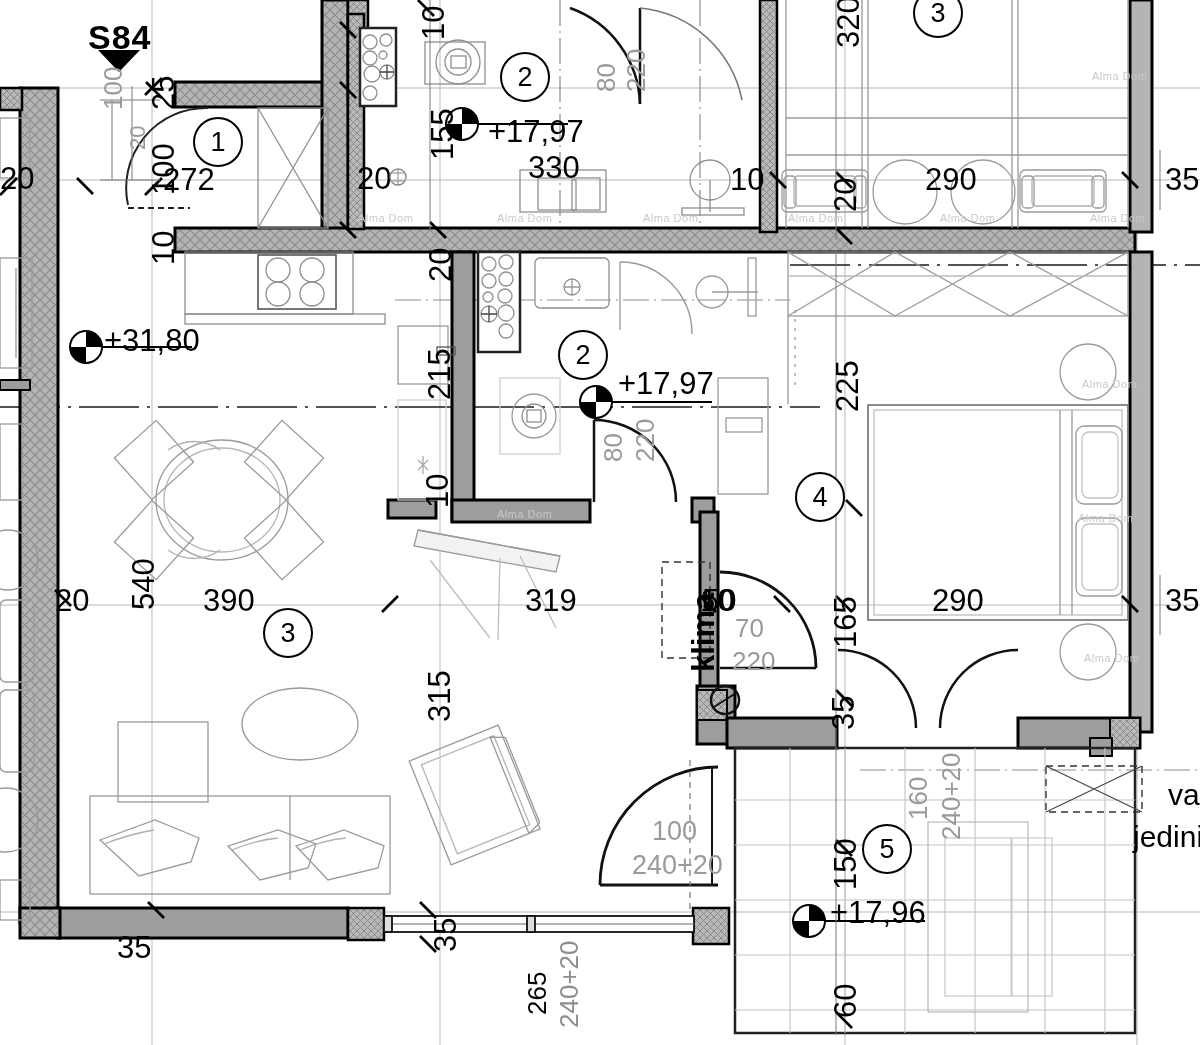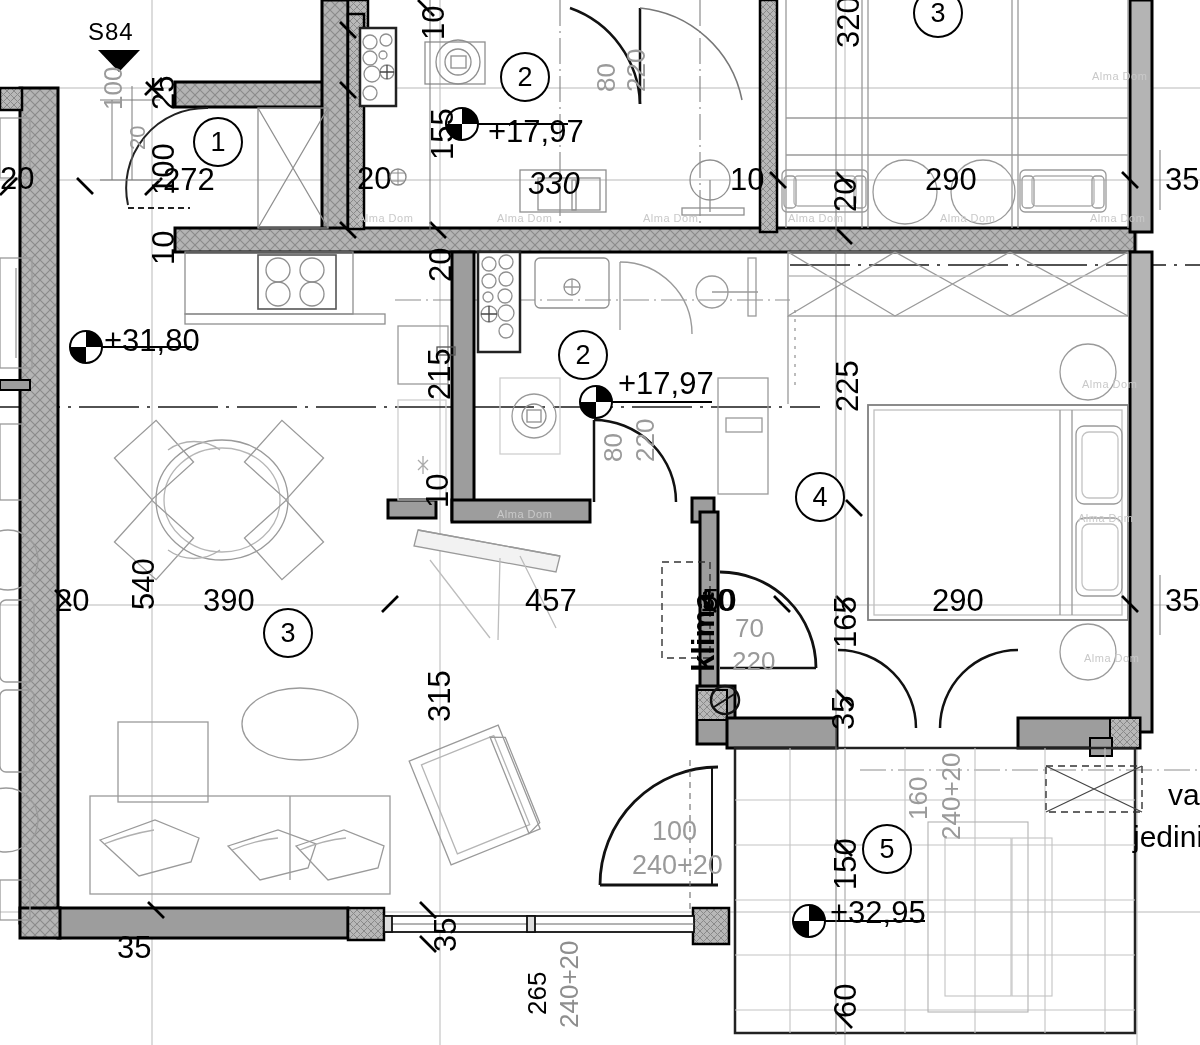--- a/index.html
+++ b/index.html
@@ -8,21 +8,21 @@
   #plan svg{position:absolute;left:0;top:0;}
   .lbl{position:absolute;font-family:"Liberation Sans",sans-serif;color:#000;white-space:nowrap;line-height:1;}
   .big{font-size:31px;font-weight:400;}
   .med{font-size:26px;}
   .grey{color:#9a9a9a;}
   .greyd{color:#8e8e8e;}
   .rot{transform-origin:0 0;}
   .wm{position:absolute;font-size:11px;color:#c9c9c9;letter-spacing:.5px;}
   .circnum{position:absolute;width:46px;height:46px;border:2.5px solid #000;border-radius:50%;
            display:flex;align-items:center;justify-content:center;font-size:27px;background:#fff;}
-  .title{position:absolute;font-size:24px;font-weight:normal;letter-spacing:1px;}
+  .title{position:absolute;font-size:34px;font-weight:bold;letter-spacing:1px;}
 </style>
 </head>
 <body>
 
 <div id="plan">
 
 <svg width="1200" height="1045" viewBox="0 0 1200 1045">
   <defs>
     <pattern id="hatch" width="10" height="10" patternUnits="userSpaceOnUse">
       <rect width="10" height="10" fill="#b4b4b4"></rect>
@@ -422,55 +422,55 @@
 <div class="circnum" style="left:500px;top:52px;">2</div>
 <div class="circnum" style="left:558px;top:330px;">2</div>
 <div class="circnum" style="left:913px;top:-12px;">3</div>
 <div class="circnum" style="left:263px;top:608px;">3</div>
 <div class="circnum" style="left:795px;top:472px;">4</div>
 <div class="circnum" style="left:862px;top:824px;">5</div>
 
 <div class="lbl big" style="left:488px;top:116px;">+17,97</div>
 <div class="lbl big" style="left:104px;top:325px;">+31,80</div>
 <div class="lbl big" style="left:618px;top:368px;">+17,97</div>
-<div class="lbl big" style="left:830px;top:897px;">+32,95</div>
+<div class="lbl big" style="left:830px;top:897px;">+17,96</div>
 
 <div class="lbl med rot grey" style="left:100px;top:110px;transform:rotate(-90deg);">100</div>
 <div class="lbl med rot grey" style="left:127px;top:150px;transform:rotate(-90deg);font-size:22px;">20</div>
 <div class="lbl big rot" style="left:148px;top:195px;transform:rotate(-90deg);">100</div>
 <div class="lbl big rot" style="left:148px;top:110px;transform:rotate(-90deg);">25</div>
 <div class="lbl big rot" style="left:148px;top:265px;transform:rotate(-90deg);">10</div>
 <div class="lbl big" style="left:163px;top:164px;">272</div>
 <div class="lbl big" style="left:0px;top:163px;">20</div>
 <div class="lbl big" style="left:357px;top:163px;">20</div>
 <svg style="position:absolute;left:387px;top:166px;" width="22" height="22">
   <circle cx="11" cy="11" r="8" fill="none" stroke="#8a8a8a" stroke-width="1.4"></circle>
   <path d="M11,3 v16 M4,15 L18,15 M4,7 L18,7" stroke="#8a8a8a" stroke-width="1"></path>
 </svg>
 
 <div class="lbl big rot" style="left:427px;top:160px;transform:rotate(-90deg);">155</div>
-<div class="lbl big" style="left:528px;top:168px;font-style:italic;">330</div>
+<div class="lbl big" style="left:528px;top:152px;">330</div>
 <div class="lbl med rot grey" style="left:593px;top:92px;transform:rotate(-90deg);">80</div>
 <div class="lbl med rot grey" style="left:623px;top:92px;transform:rotate(-90deg);">220</div>
 <div class="lbl big" style="left:730px;top:164px;">10</div>
 <div class="lbl big rot" style="left:425px;top:282px;transform:rotate(-90deg);">20</div>
 <div class="lbl big rot" style="left:418px;top:40px;transform:rotate(-90deg);">10</div>
 
 <div class="lbl big rot" style="left:833px;top:48px;transform:rotate(-90deg);">320</div>
 <div class="lbl big rot" style="left:830px;top:212px;transform:rotate(-90deg);">20</div>
 <div class="lbl big" style="left:925px;top:164px;">290</div>
 <div class="lbl big" style="left:1165px;top:164px;">35</div>
 
 <div class="lbl big rot" style="left:128px;top:610px;transform:rotate(-90deg);">540</div>
 <div class="lbl big" style="left:203px;top:585px;">390</div>
 <div class="lbl big" style="left:55px;top:585px;">20</div>
 
 <div class="lbl big rot" style="left:424px;top:400px;transform:rotate(-90deg);">215</div>
 <div class="lbl big rot" style="left:422px;top:508px;transform:rotate(-90deg);">10</div>
-<div class="lbl big" style="left:525px;top:585px;">457</div>
+<div class="lbl big" style="left:525px;top:585px;">319</div>
 <div class="lbl med rot grey" style="left:600px;top:462px;transform:rotate(-90deg);">80</div>
 <div class="lbl med rot grey" style="left:632px;top:462px;transform:rotate(-90deg);">220</div>
 <div class="lbl big rot" style="left:424px;top:722px;transform:rotate(-90deg);">315</div>
 
 <div class="lbl big rot" style="left:832px;top:412px;transform:rotate(-90deg);">225</div>
 <div class="lbl big" style="left:932px;top:585px;">290</div>
 <div class="lbl big" style="left:1165px;top:585px;">35</div>
 <div class="lbl big rot" style="left:830px;top:648px;transform:rotate(-90deg);">165</div>
 <div class="lbl big rot" style="left:828px;top:730px;transform:rotate(-90deg);">35</div>
 

